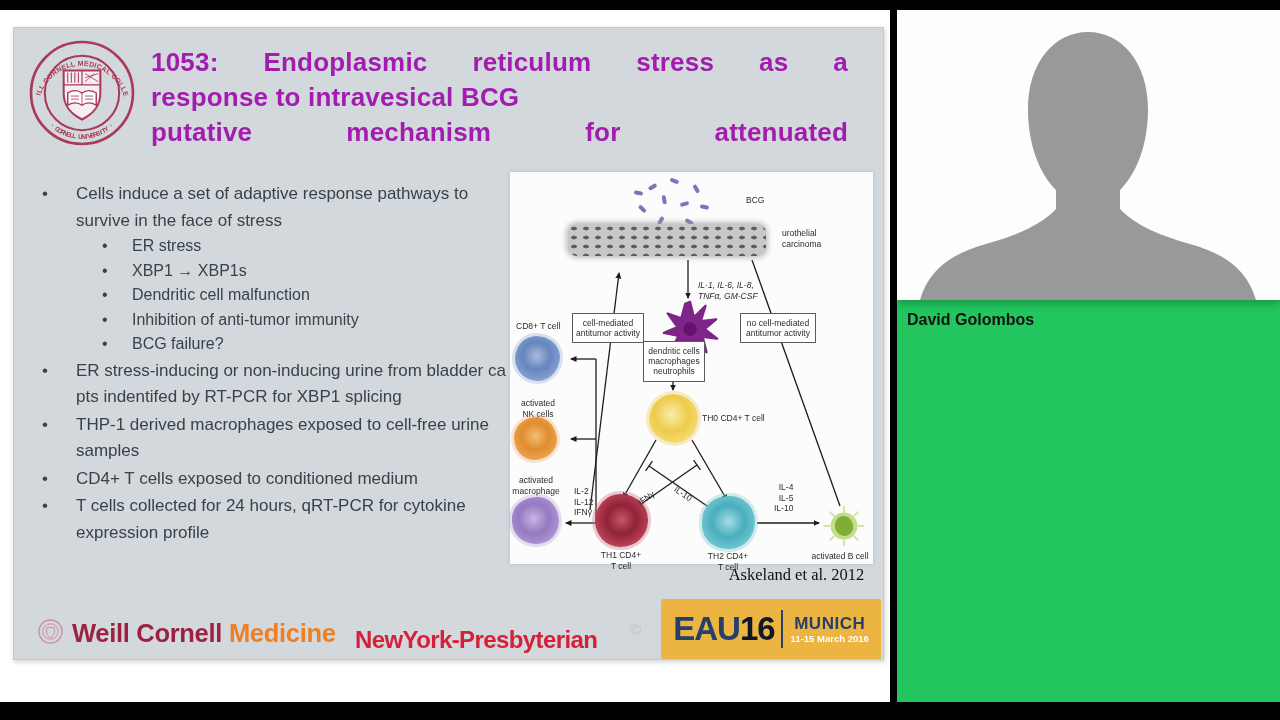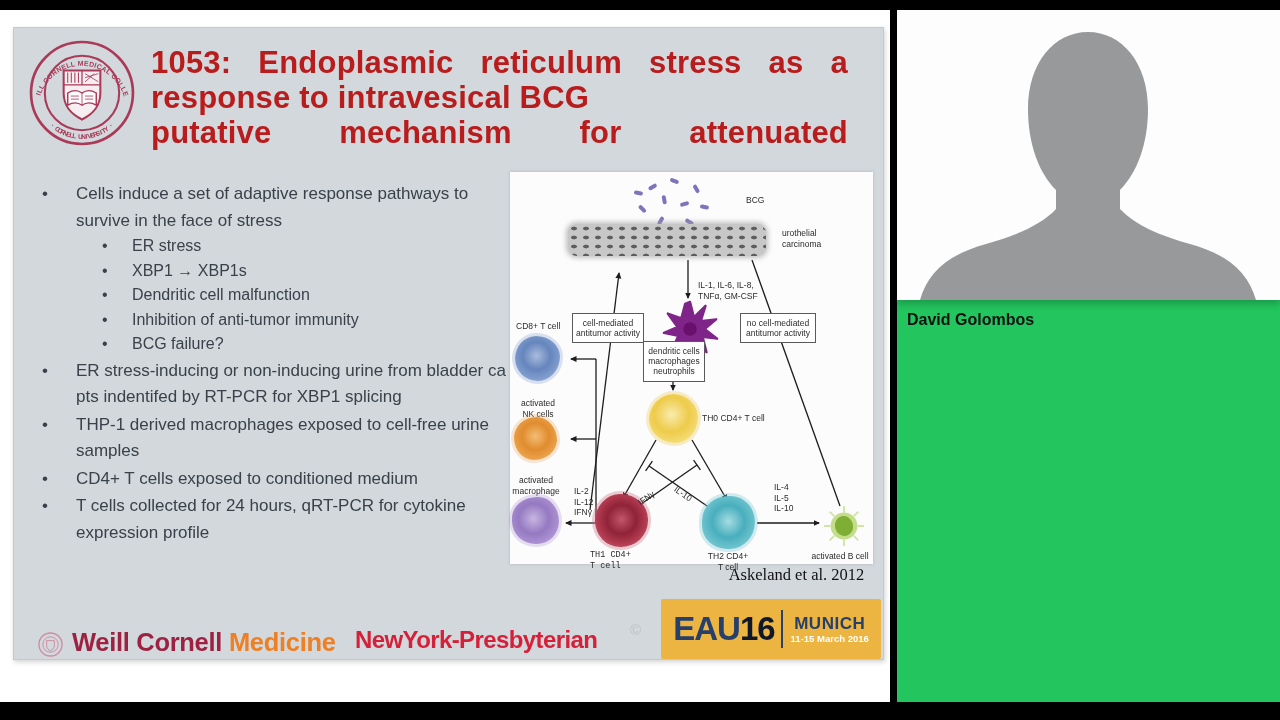--- a/index.html
+++ b/index.html
@@ -10,22 +10,22 @@
   .canvas-left{position:absolute;left:0;top:10px;width:890px;height:692px;background:#ffffff;}
   .slide{position:absolute;left:13px;top:17px;width:871px;height:633px;background:#d2d8dc;
     border:1px solid #c3cacf;box-shadow:1px 2px 5px rgba(0,0,0,.18);box-sizing:border-box;}
 
   
   .seal{position:absolute;left:15px;top:12px;width:106px;height:106px;}
   .seal-arc{font-size:6.8px;font-weight:bold;fill:#a93a58;letter-spacing:.25px;}
   .seal-arc-char{font-size:6.5px;font-weight:bold;fill:#a93a58;}
 
   
-  .title-block{position:absolute;left:137px;top:17px;width:697px;color:#b91c1c;
-    font-weight:bold;font-size:31px;line-height:35px;letter-spacing:.2px;}
+  .title-block{position:absolute;left:137px;top:17px;width:697px;color:#a21caf;
+    font-weight:bold;font-size:26px;line-height:35px;letter-spacing:.2px;}
   .title-line.j{text-align:justify;text-align-last:justify;}
 
   
   .bullets{position:absolute;left:16px;top:152px;width:488px;color:#39424a;}
   .b{display:flex;}
   .b.l1{font-size:17px;line-height:26.5px;margin-top:1px;}
   .b.l2{font-size:16px;line-height:24.6px;margin-left:62px;}
   .b .dot{flex:0 0 34px;text-align:left;padding-left:12px;}
   .b.l2 .dot{flex:0 0 30px;padding-left:10px;}
   .b .bt{flex:1;}
@@ -59,21 +59,21 @@
   .band{position:absolute;left:58px;top:52px;width:198px;height:32px;border-radius:9px;
     background-color:#c7c7c7;
     background-image:radial-gradient(ellipse 4.6px 3.2px at 50% 50%,#5e5e5e 58%,rgba(94,94,94,0) 66%);
     background-size:12px 9px;box-shadow:0 0 5px 2px rgba(160,160,160,.65);}
   .bact{position:absolute;width:9px;height:3.5px;background:#7e74ba;border-radius:2px;}
   .rot-label{transform-origin:left top;white-space:nowrap;}
 
   
   .citation{position:absolute;left:705px;top:537px;width:155px;text-align:center;
     font-family:"Liberation Serif","DejaVu Serif",serif;font-size:16.5px;color:#111;}
-  .wcm-footer{position:absolute;left:24px;top:591px;height:38px;display:flex;align-items:flex-end;}
+  .wcm-footer{position:absolute;left:24px;top:591px;height:38px;display:flex;align-items:flex-start;}
   .wcm-seal{width:25px;height:25px;margin-right:9px;}
   .wcm-text{font-size:25.5px;font-weight:bold;letter-spacing:-.3px;}
   .wcm-primary{color:#9d2242;}
   .wcm-secondary{color:#ee7f22;}
   .nyp{position:absolute;left:341px;top:598px;font-size:24px;font-weight:bold;color:#d5203a;
     letter-spacing:-.6px;}
   .copyright{position:absolute;left:616px;top:593px;font-size:15px;color:#bcc3c8;}
   .eau{position:absolute;left:647px;top:571px;width:220px;height:60px;background:#ecb440;
     border-radius:2px;display:flex;align-items:center;justify-content:center;}
   .eau-name{font-size:33px;font-weight:900;color:#27406b;letter-spacing:-1px;}
@@ -226,21 +226,21 @@
           <span class="bact" style="left:4px;top:14px;transform:rotate(10deg);"></span>
         </div>
         <div class="dlabel" style="left:196px;top:23px;padding-left:40px;">BCG</div>
 
         <div class="band"></div>
         <div class="dlabel" style="left:272px;top:56px;">
           <div>urothelial</div>
           <div>carcinoma</div>
         </div>
 
-        <div class="dlabel" style="left:188px;top:108px;">
+        <div class="dlabel" style="left:188px;top:108px;font-style:italic;">
           <div>IL-1, IL-6, IL-8,</div>
           <div>TNFα, GM-CSF</div>
         </div>
 
         <svg style="position:absolute;left:152px;top:128px;" width="58" height="58" viewBox="0 0 60 60">
           <path d="M29 2 L33 18 L45 6 L40 22 L56 20 L44 30 L57 40 L42 38 L46 54 L33 42 L28 57 L24 42 L10 52 L17 37 L2 34 L16 28 L6 14 L20 19 L24 4 Z" fill="#7f2589" stroke="#7f2589" stroke-width="2.5" stroke-linejoin="round"></path>
           <circle cx="29" cy="30" r="7" fill="#69106f"></circle>
         </svg>
 
         <div class="dbox" style="left:62px;top:141px;width:72px;">
@@ -273,34 +273,34 @@
         <div class="dlabel" style="left:64px;top:314px;">
           <div>IL-2</div>
           <div>IL-12</div>
           <div>IFNγ</div>
         </div>
 
         <div class="cell c-yellow" style="left:139px;top:222px;"></div>
         <div class="dlabel" style="left:192px;top:241px;">TH0 CD4+ T cell</div>
 
         <div class="cell c-red" style="left:85px;top:322px;"></div>
-        <div class="dlabel" style="left:80px;top:378px;width:62px;text-align:left;font-family:Liberation Mono, monospace;">
+        <div class="dlabel" style="left:80px;top:378px;width:62px;text-align:center;">
           <div>TH1 CD4+</div>
           <div>T cell</div>
         </div>
         <div class="cell c-teal" style="left:192px;top:324px;"></div>
         <div class="dlabel" style="left:187px;top:379px;width:62px;text-align:center;">
           <div>TH2 CD4+</div>
           <div>T cell</div>
         </div>
 
         <div class="dlabel rot-label" style="left:126px;top:327px;transform:rotate(-35deg);">IFNγ</div>
         <div class="dlabel rot-label" style="left:168px;top:312px;transform:rotate(35deg);">IL-10</div>
 
-        <div class="dlabel" style="left:264px;top:310px;">
+        <div class="dlabel" style="left:264px;top:310px;text-align:right;">
           <div>IL-4</div>
           <div>IL-5</div>
           <div>IL-10</div>
         </div>
         <svg style="position:absolute;left:312px;top:332px;" width="44" height="44" viewBox="0 0 46 46">
           <g stroke="#cfe6a8" stroke-width="2">
             <path d="M23 2 V9 M23 37 V44 M2 23 H9 M37 23 H44 M8 8 L13 13 M33 33 L38 38 M38 8 L33 13 M13 33 L8 38"></path>
           </g>
           <circle cx="23" cy="23" r="14" fill="#c3dd8a"></circle>
           <ellipse cx="23" cy="23" rx="9.5" ry="10.5" fill="#7fae35" transform="rotate(-15 23 23)"></ellipse>

